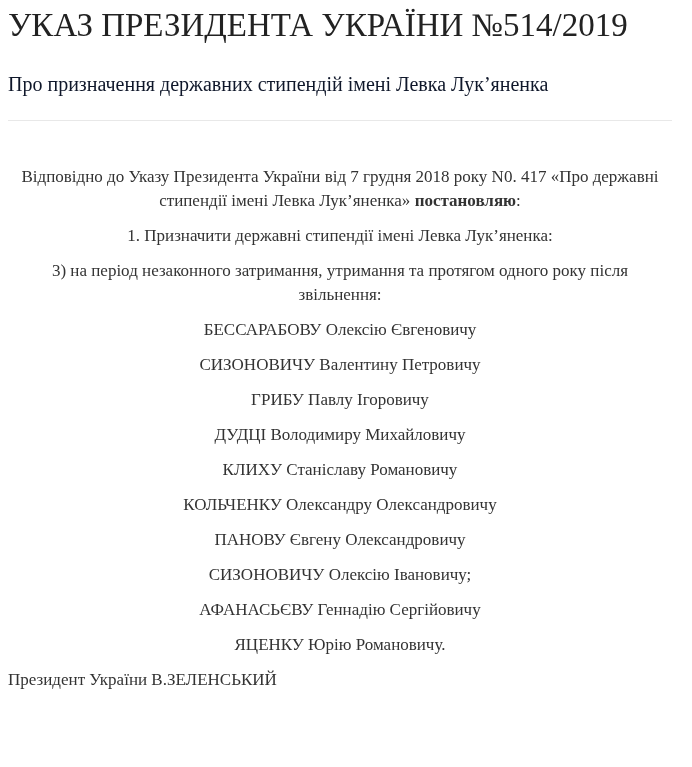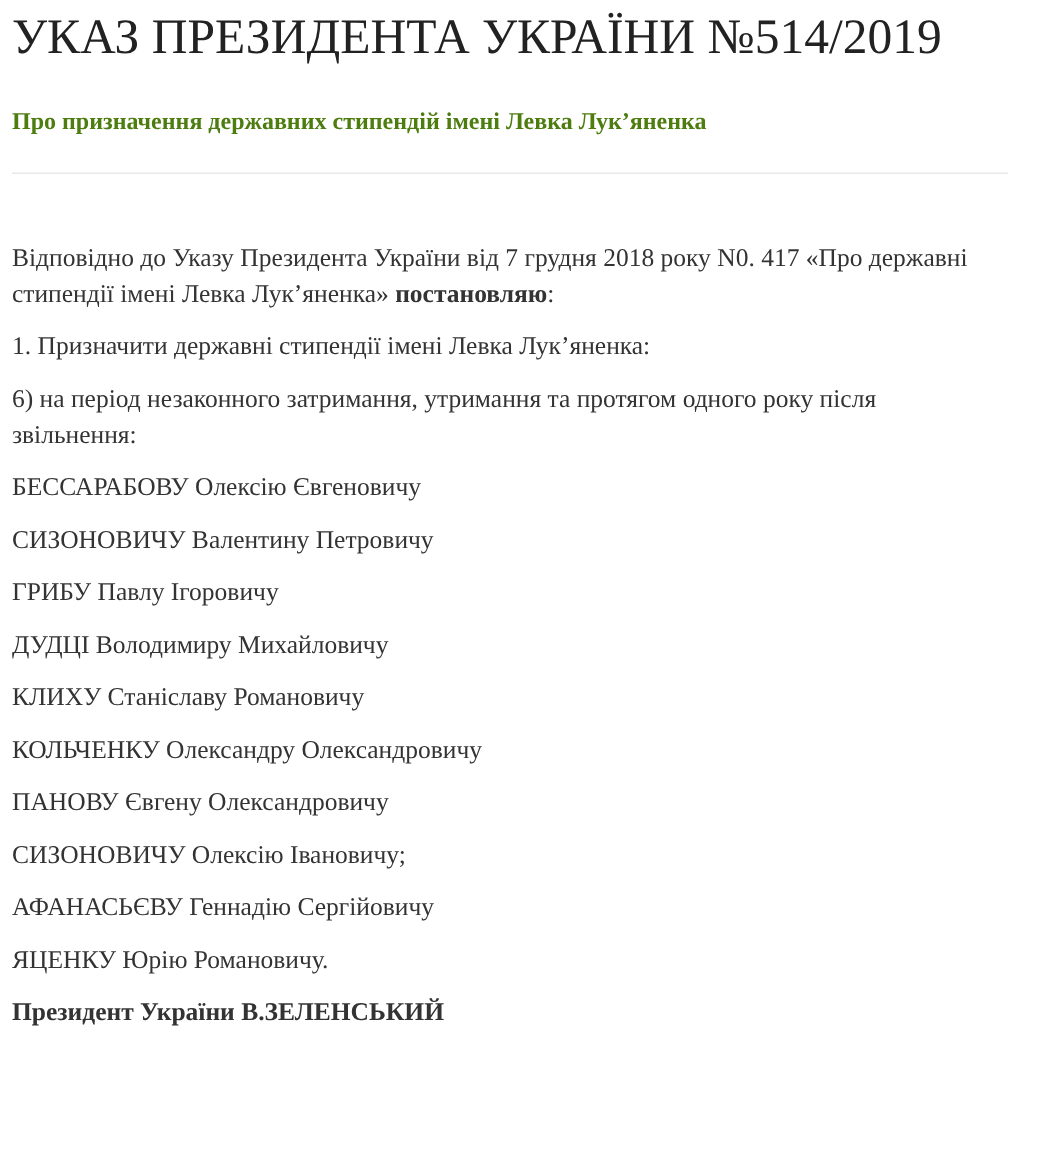--- a/index.html
+++ b/index.html
@@ -22,49 +22,50 @@
   .doc-title {
     font-size: 33px;
     font-weight: normal;
     color: #222222;
     line-height: 1.25;
     margin: 0;
     white-space: nowrap;
     letter-spacing: 0px;
   }
   .doc-subtitle {
-    font-size: 16px;
-    font-weight: bold;
-    color: #4d7c0f;
+    font-size: 20px;
+    font-weight: normal;
+    color: #0f172a;
     margin-top: 25px;
     line-height: 1.35;
     white-space: nowrap;
   }
   .divider {
     border: none;
     border-top: 1px solid #e8e8e8;
     margin: 22px 0 0 0;
     height: 0;
   }
   .doc-body {
     margin-top: 44px;
     font-size: 17px;
     line-height: 24px;
   }
   .para {
     margin: 0 0 11px 0;
+    text-align: center;
   }
   .line {
     white-space: nowrap;
   }
   .bold {
     font-weight: bold;
   }
   .signature {
-    font-weight: bold;
+    font-weight: normal;
     margin-top: 11px;
   }
 </style>
 </head>
 <body>
 
 <div class="page">
 
   <h1 class="doc-title">УКАЗ ПРЕЗИДЕНТА УКРАЇНИ №514/2019</h1>
 
@@ -75,21 +76,21 @@
   <div class="doc-body">
 
     <div class="para">
       <div class="line">Відповідно до Указу Президента України від 7 грудня 2018 року N0. 417 «Про державні</div>
       <div class="line"><span>стипендії імені Левка Лук’яненка» </span><span class="bold">постановляю</span><span>:</span></div>
     </div>
 
     <div class="para line">1. Призначити державні стипендії імені Левка Лук’яненка:</div>
 
     <div class="para">
-      <div class="line">6) на період незаконного затримання, утримання та протягом одного року після</div>
+      <div class="line">3) на період незаконного затримання, утримання та протягом одного року після</div>
       <div class="line">звільнення:</div>
     </div>
 
     <div>
       <div class="para line">БЕССАРАБОВУ Олексію Євгеновичу</div>
       <div class="para line">СИЗОНОВИЧУ Валентину Петровичу</div>
       <div class="para line">ГРИБУ Павлу Ігоровичу</div>
       <div class="para line">ДУДЦІ Володимиру Михайловичу</div>
       <div class="para line">КЛИХУ Станіславу Романовичу</div>
       <div class="para line">КОЛЬЧЕНКУ Олександру Олександровичу</div>

